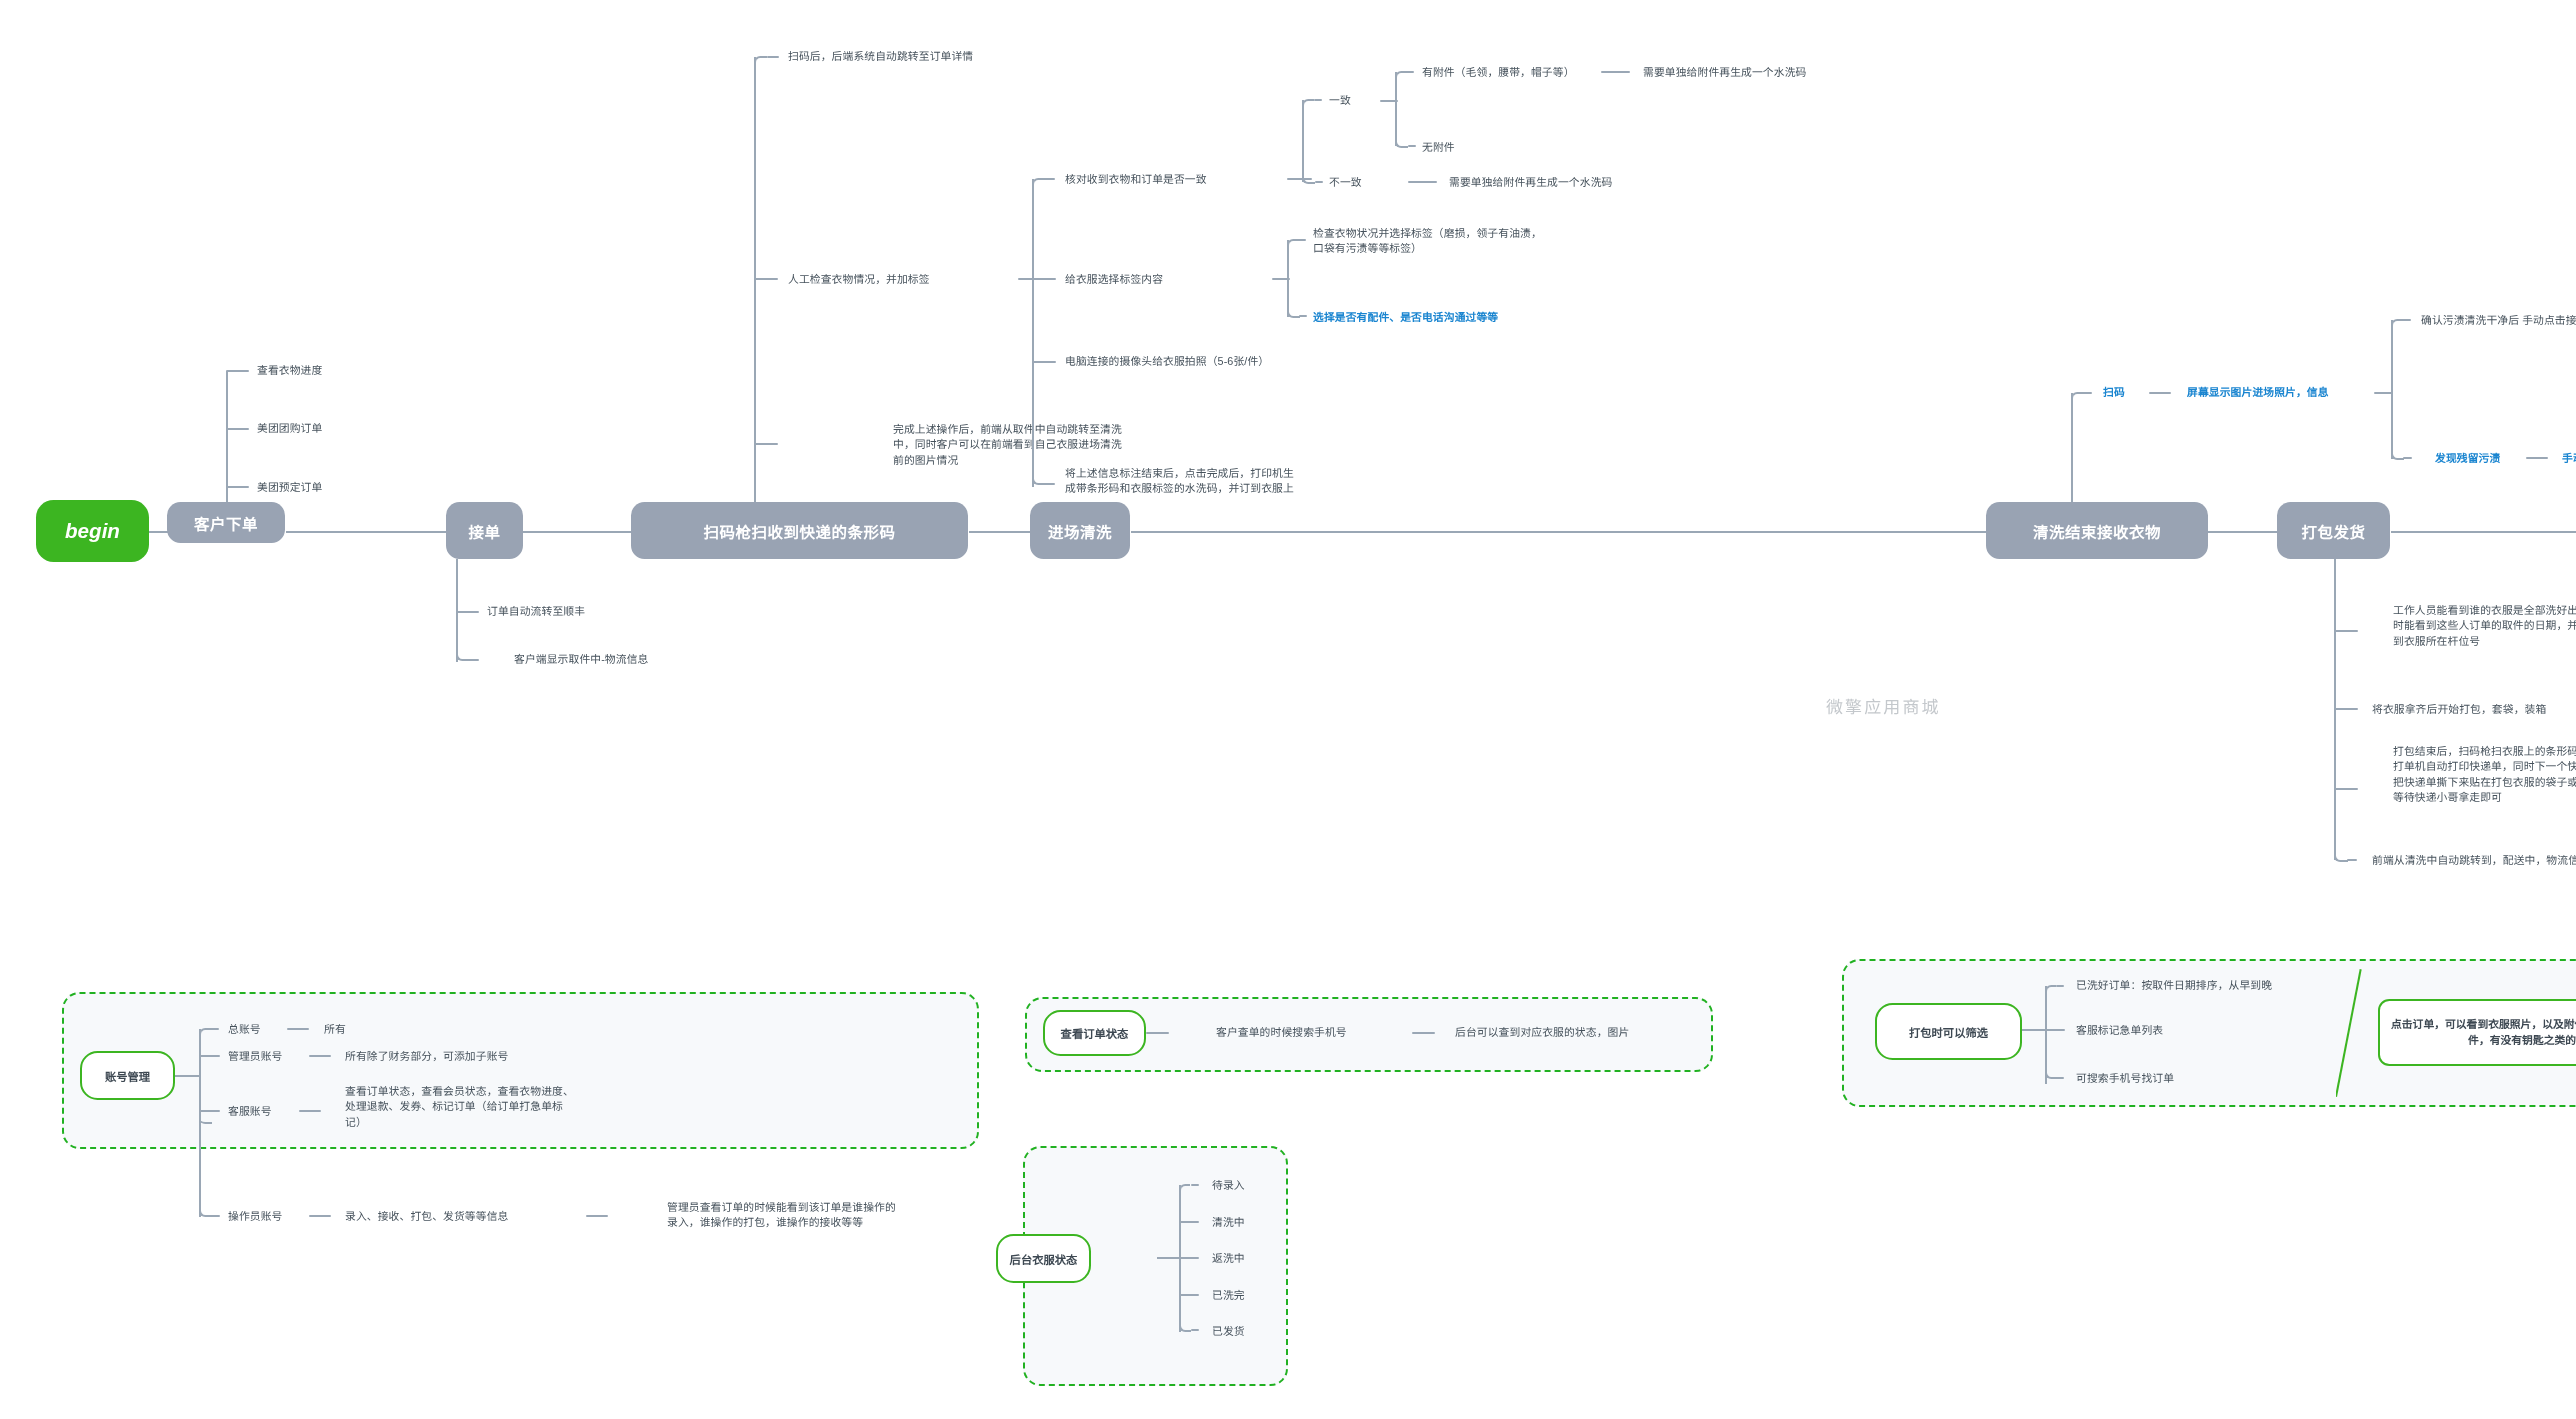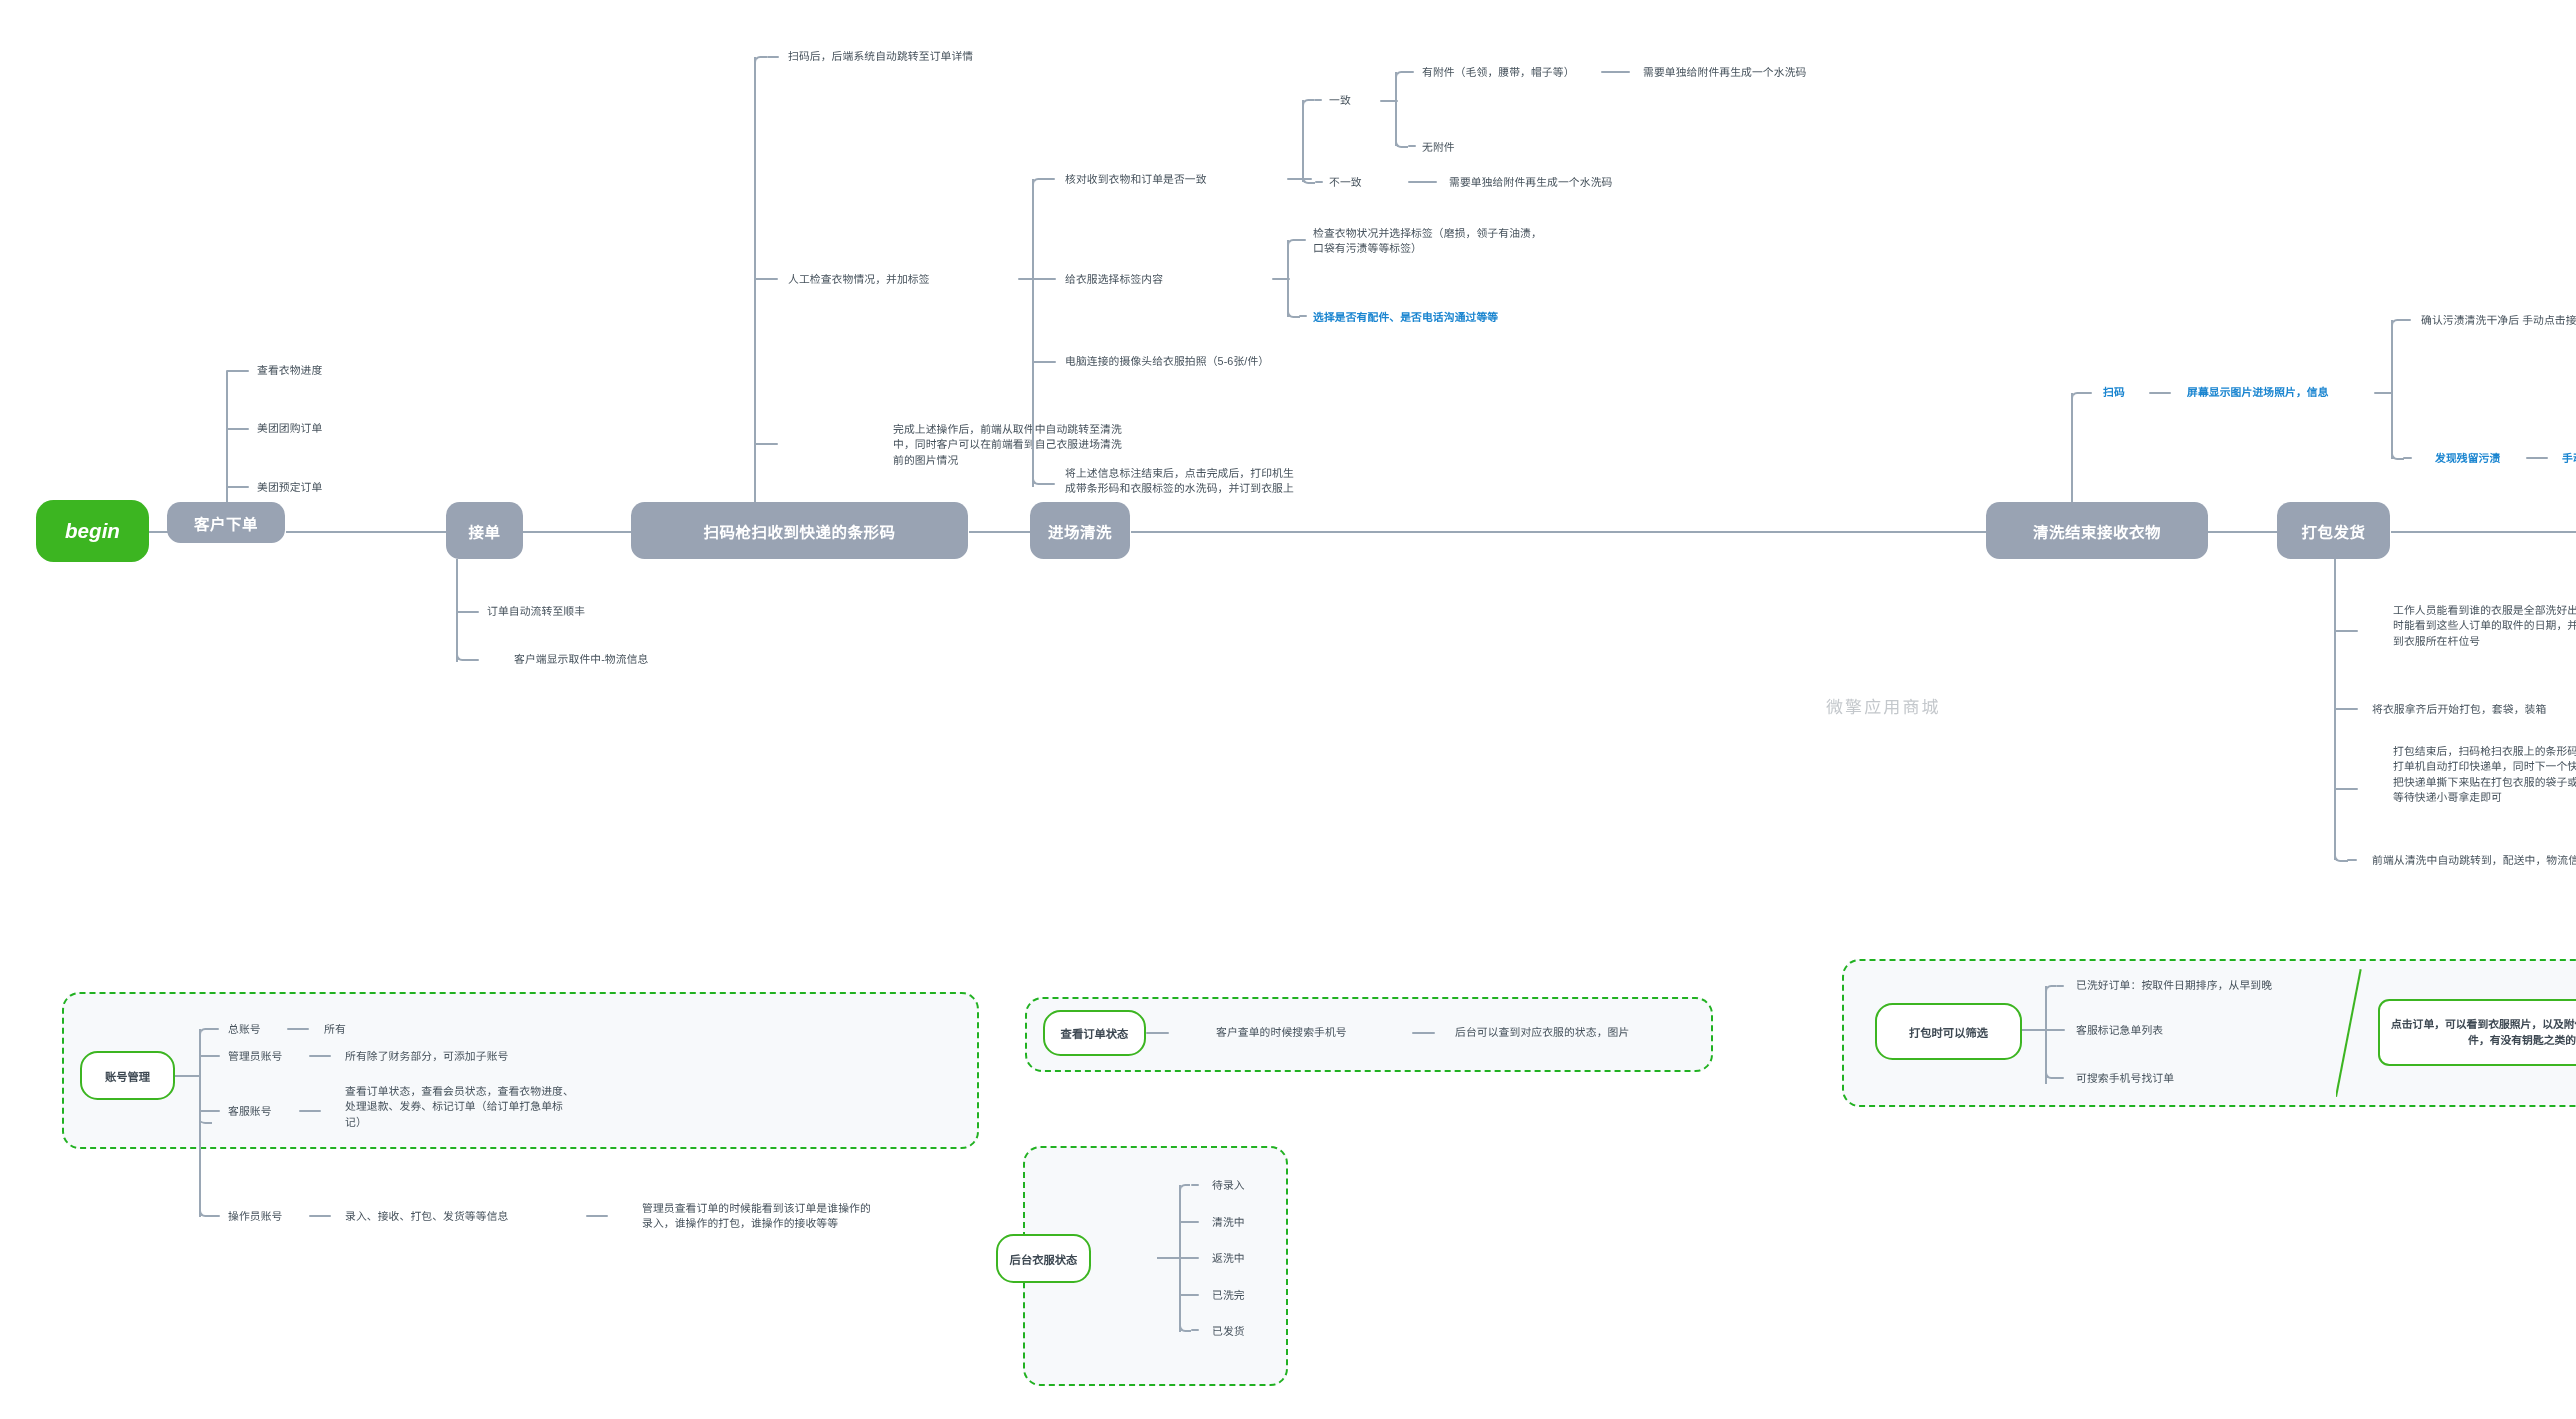--- a/index.html
+++ b/index.html
@@ -269,21 +269,21 @@
 <div class="txt" style="left:228px;top:1104px;">客服账号</div>
 <div class="stub" style="left:299px;top:1110px;width:21.6px;"></div>
 <div class="txt" style="left:345px;top:1084px;">查看订单状态，查看会员状态，查看衣物进度、
 处理退款、发券、标记订单（给订单打急单标
 记）</div>
 
 <div class="txt" style="left:228px;top:1209px;">操作员账号</div>
 <div class="stub" style="left:309px;top:1215px;width:21.6px;"></div>
 <div class="txt" style="left:345px;top:1209px;">录入、接收、打包、发货等等信息</div>
 <div class="stub" style="left:586px;top:1215px;width:21.6px;"></div>
-<div class="txt" style="left:642px;top:1201px;">管理员查看订单的时候能看到该订单是谁操作的
+<div class="txt" style="left:667px;top:1201px;font-family:Liberation Mono, monospace;">管理员查看订单的时候能看到该订单是谁操作的
 录入，谁操作的打包，谁操作的接收等等</div>
 
 <div class="group" style="left:1025px;top:997px;width:688px;height:75px;"></div>
 
 <div class="gnode" style="left:1043px;top:1010px;width:103px;height:46px;">查看订单状态</div>
 
 <div class="stub" style="left:1146px;top:1032px;width:23px;"></div>
 <div class="txt" style="left:1216px;top:1025px;">客户查单的时候搜索手机号</div>
 <div class="stub" style="left:1412px;top:1032px;width:23px;"></div>
 <div class="txt" style="left:1455px;top:1025px;">后台可以查到对应衣服的状态，图片</div>

